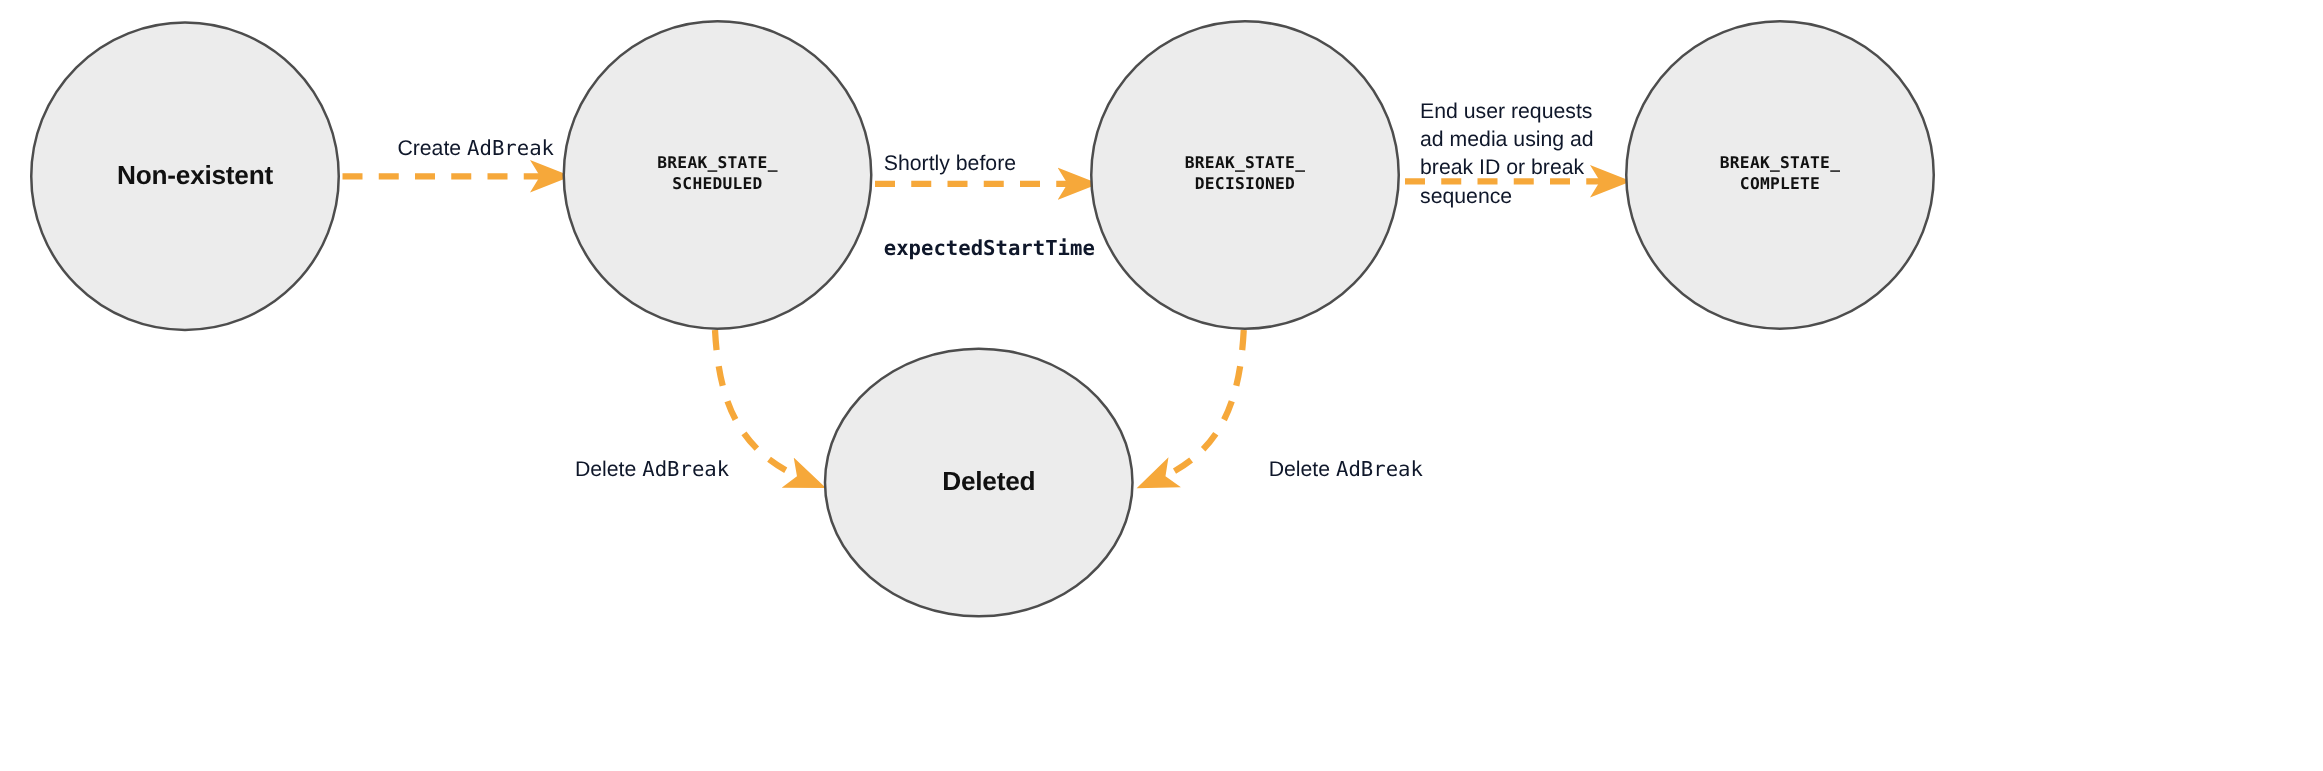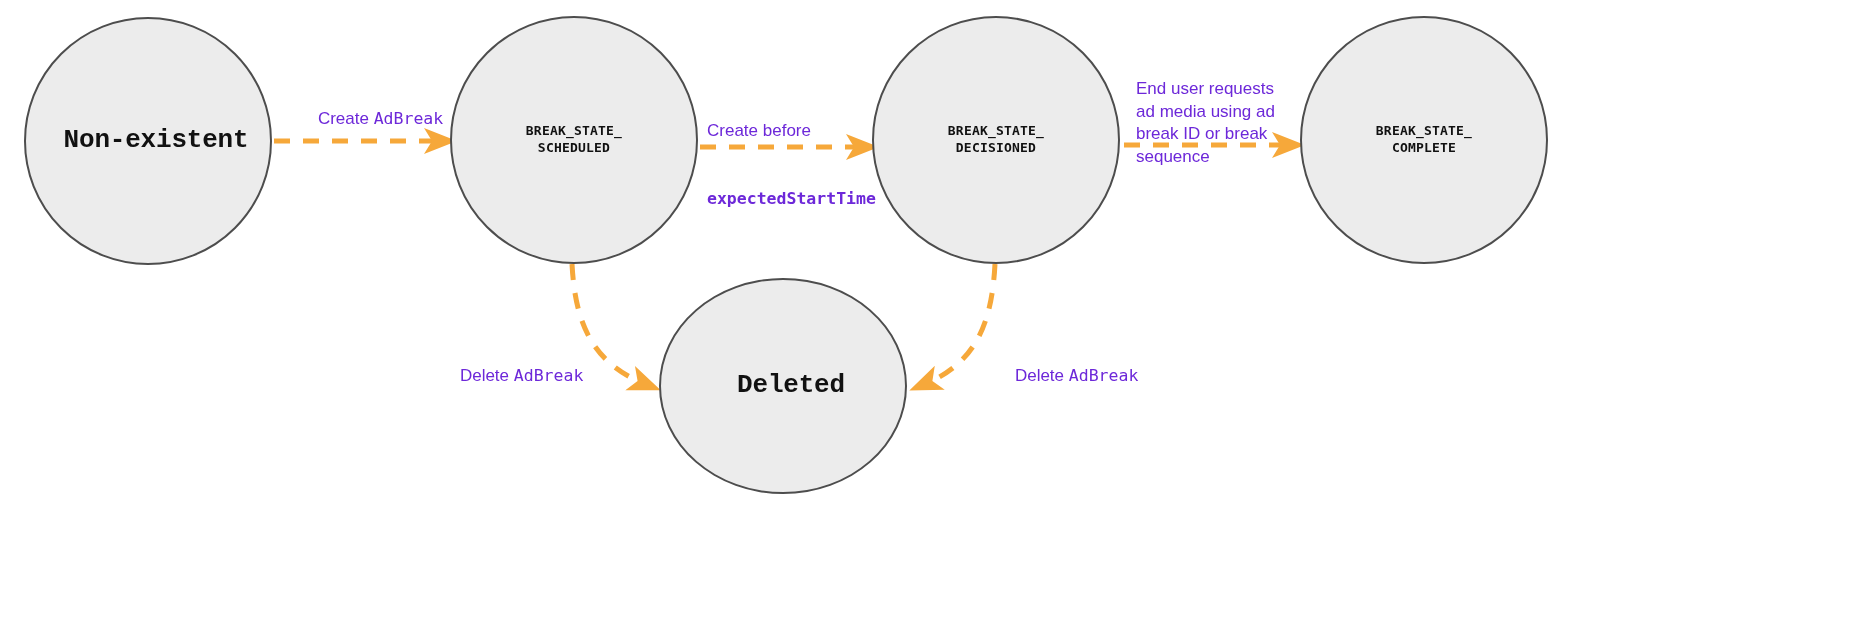--- a/index.html
+++ b/index.html
@@ -35,33 +35,33 @@
     justify-content: center;
     text-align: center;
   }
   .node-label {
     font-weight: bold;
     color: #111111;
     line-height: 1.28;
     white-space: pre-line;
   }
   .node-label.sans {
-    font-family: Liberation Mono, monospace;
-    font-size: 26px;
+    font-family: Liberation Sans, sans-serif;
+    font-size: 21px;
     letter-spacing: -0.2px;
     padding-left: 16px;
   }
   .node-label.mono {
     font-family: "DejaVu Sans Mono", monospace;
     font-size: 13px;
     letter-spacing: 0.2px;
   }
   .edge-label {
     position: absolute;
-    color: #6d28d9;
+    color: #0f172a;
     font-size: 17px;
     line-height: 1.33;
     white-space: pre;
   }
   .edge-label .sans {
     font-family: "Liberation Sans", sans-serif;
     font-size: 17px;
   }
   .edge-label .mono {
     font-family: "DejaVu Sans Mono", monospace;
@@ -120,21 +120,21 @@
 
   <div class="node" style="left:659px; top:278px; width:248px; height:216px;text-align:center;">
     <span class="node-label sans">Deleted</span>
   </div>
 
   <div class="edge-label" style="left:299px; top:85px;">
     <span class="sans">Create </span><span class="mono">AdBreak</span>
   </div>
 
   <div class="edge-label" style="left:707px; top:75px;">
-    <span class="sans" style="display:block;">Create before</span>
+    <span class="sans" style="display:block;">Shortly before</span>
     <span class="mono" style="display:block;font-weight:bold;">expectedStartTime</span>
   </div>
 
   <div class="edge-label" style="left:1136px; top:33px;">
     <span class="multiline">End user requests
 ad media using ad
 break ID or break
 sequence</span>
   </div>
 

